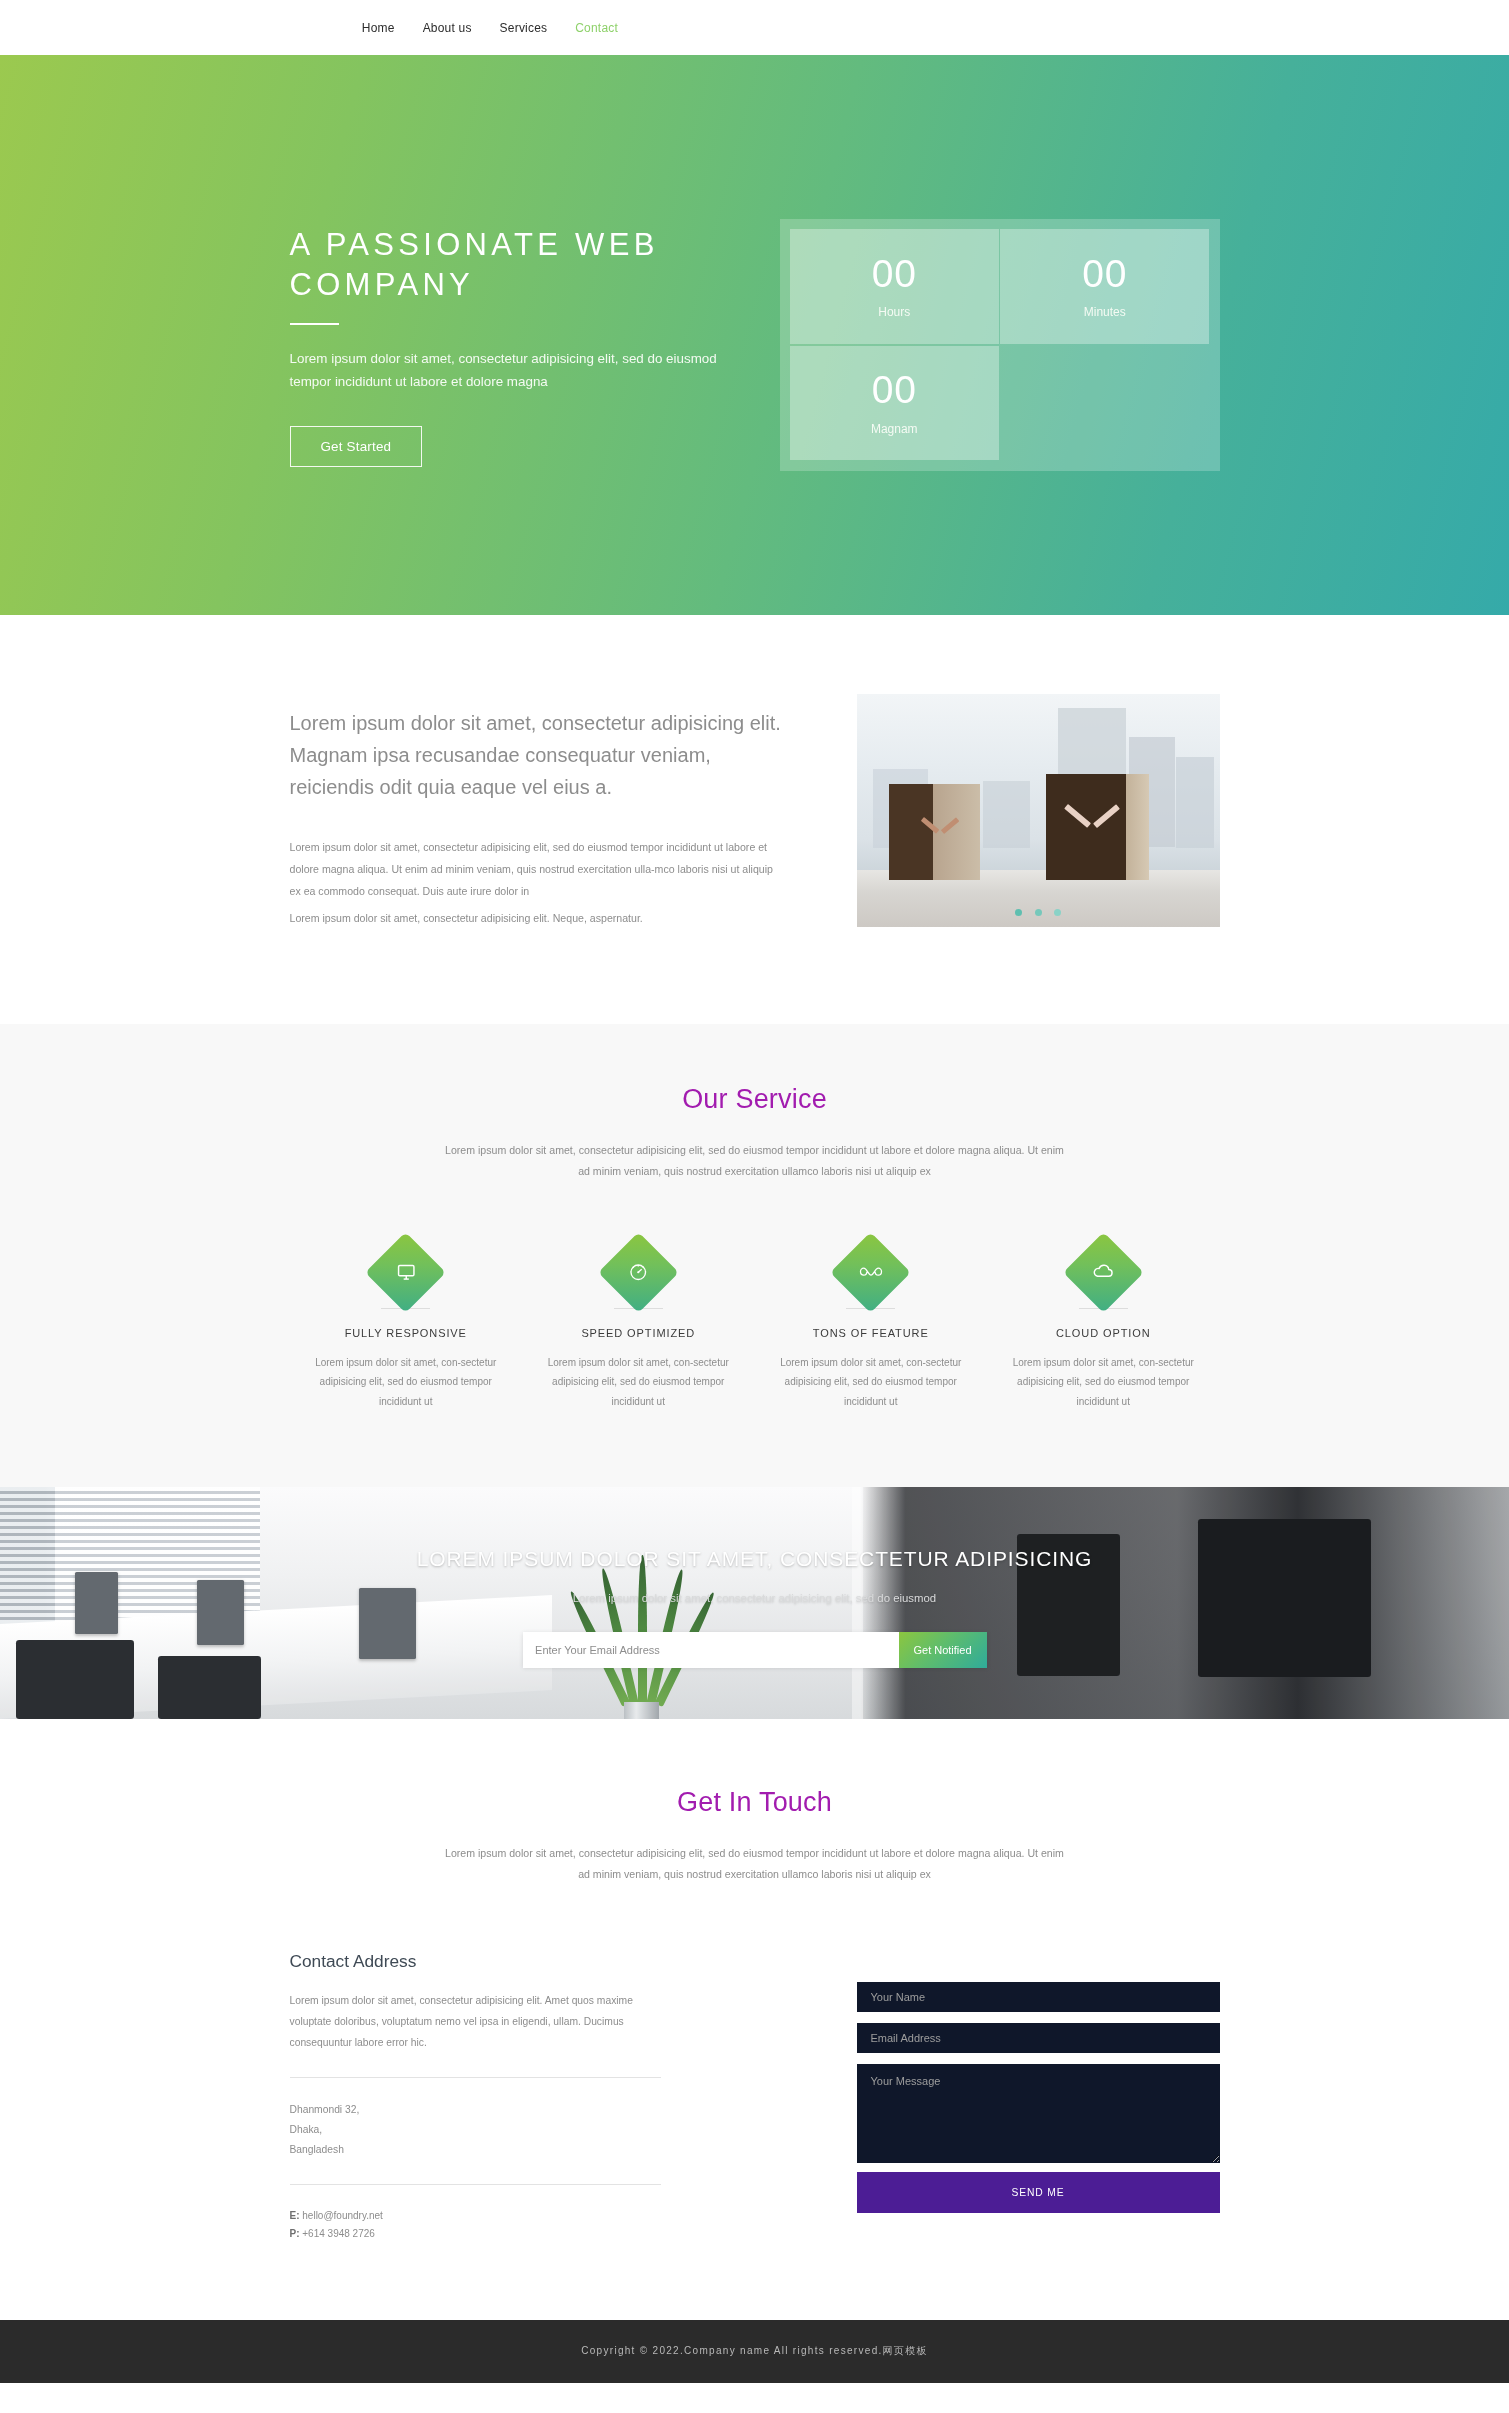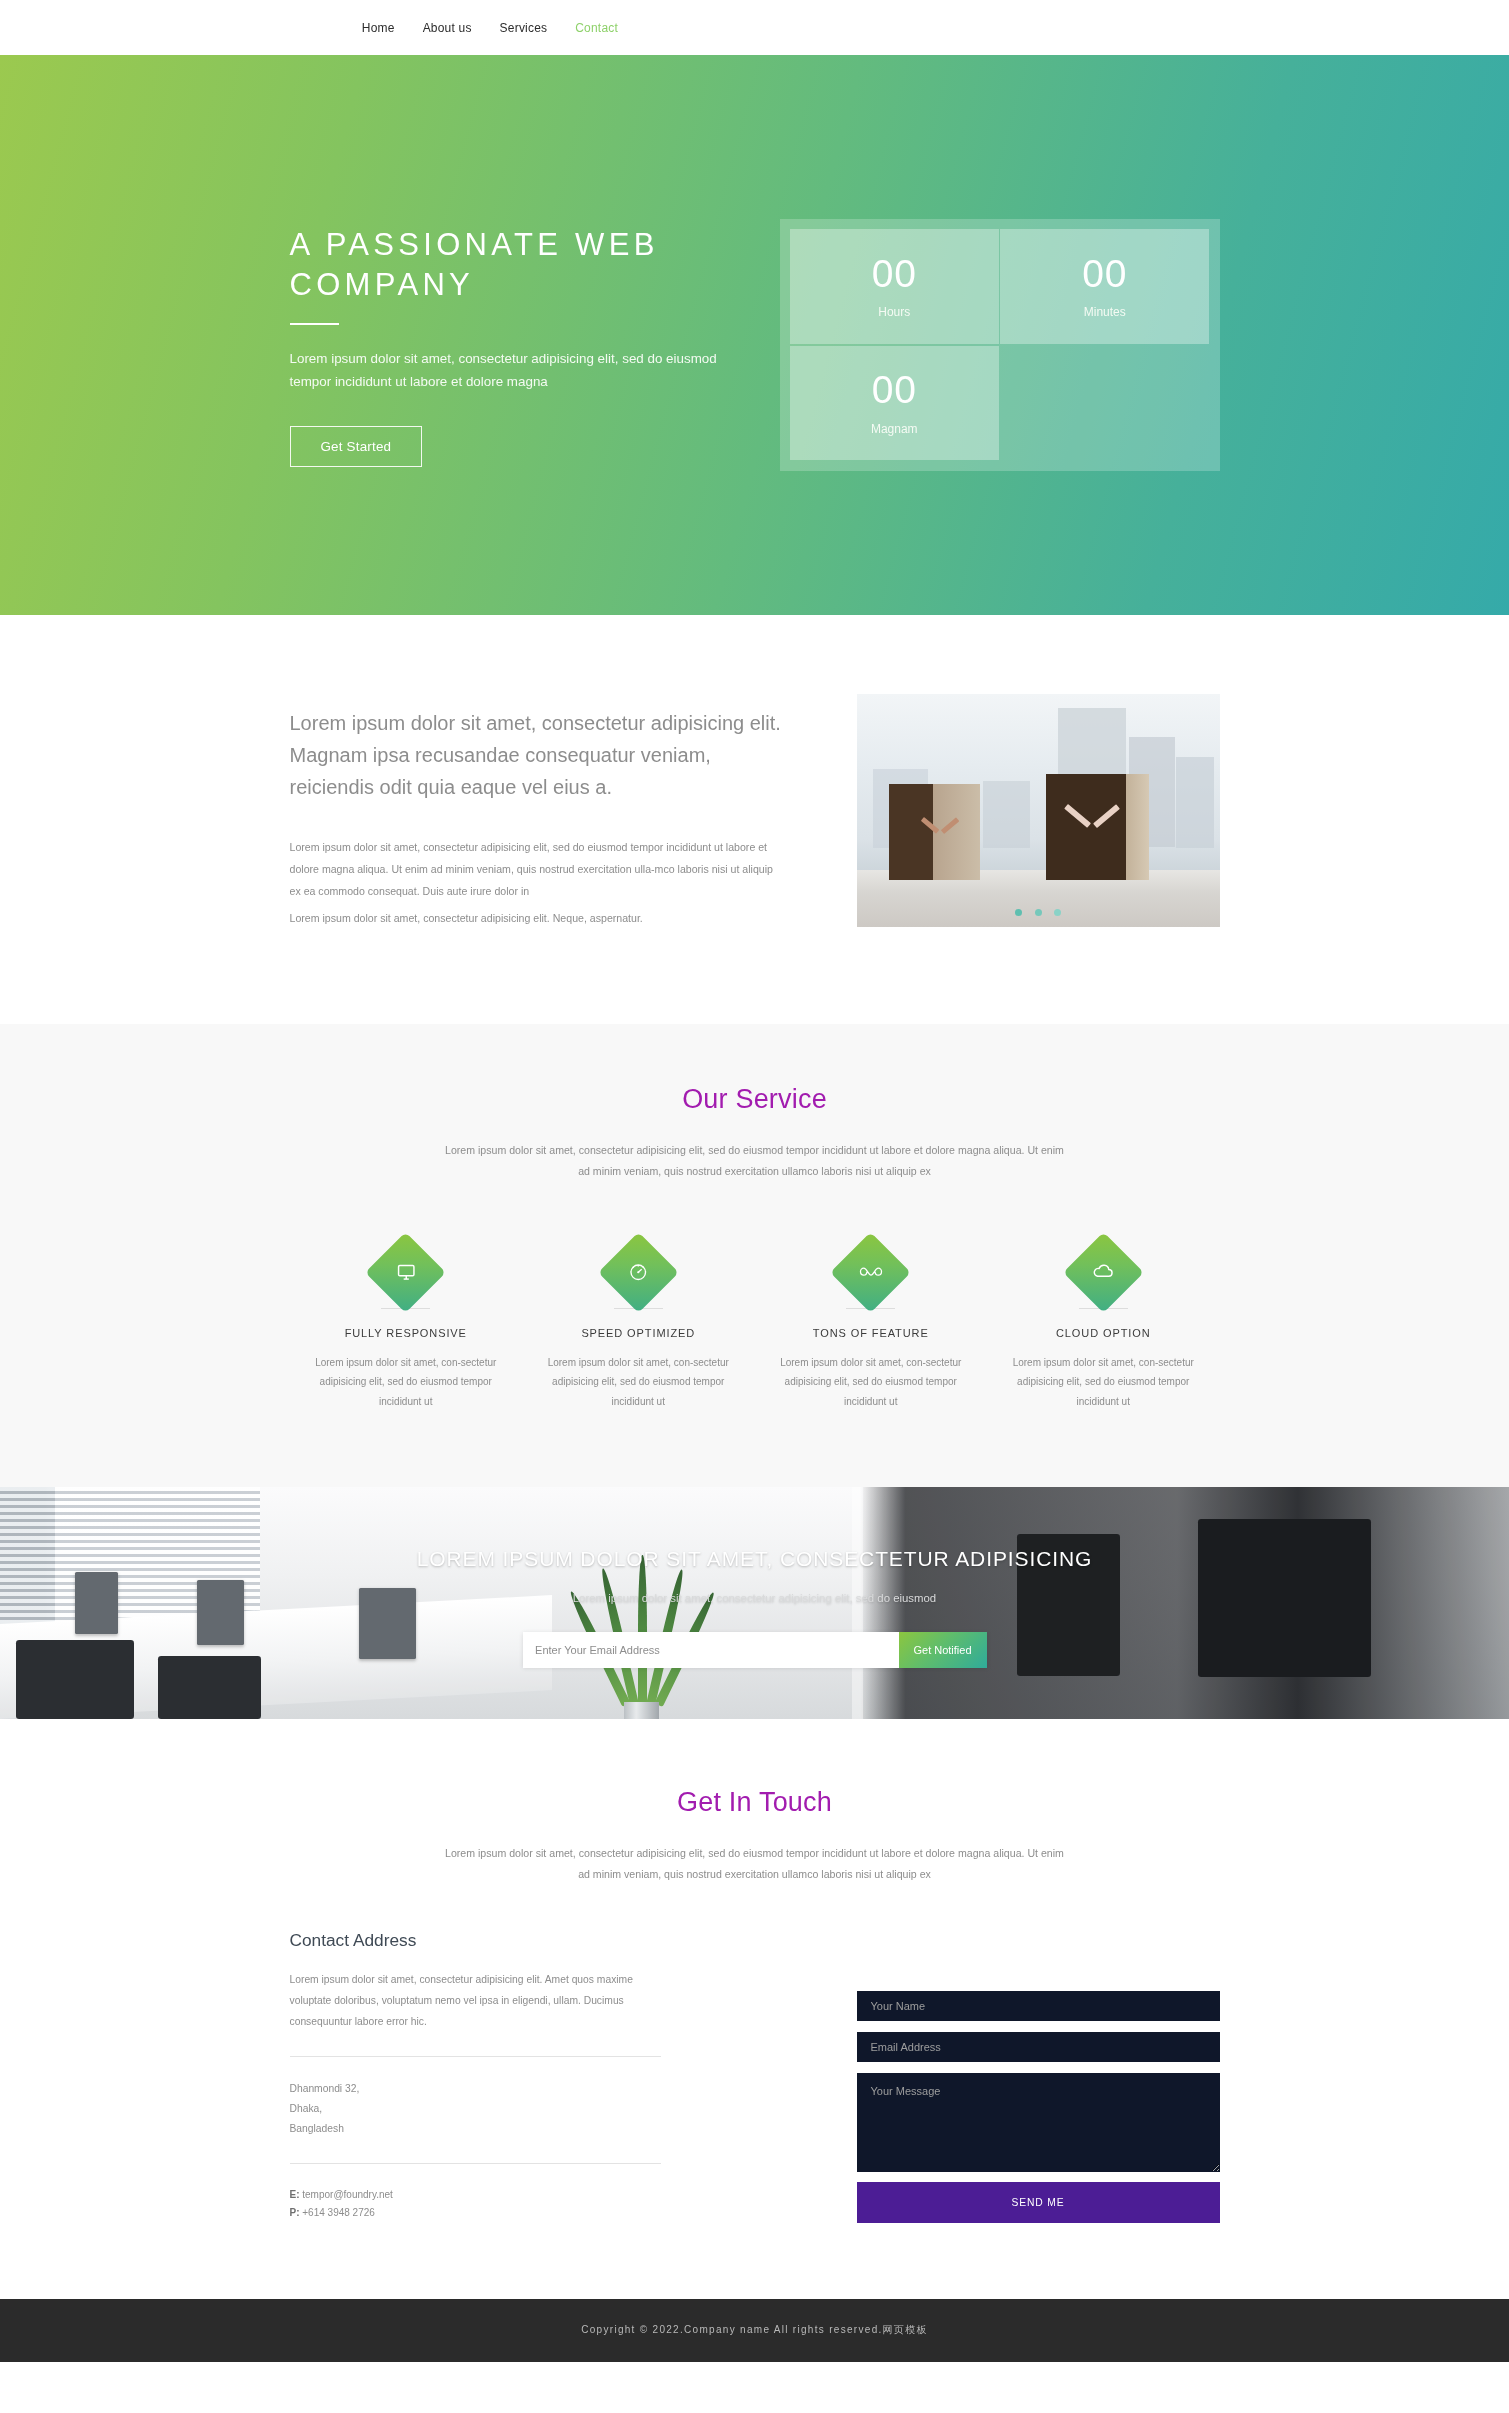--- a/index.html
+++ b/index.html
@@ -258,22 +258,22 @@
   .cta-input::placeholder { color:#8d8d8d; }
   .cta-btn {
     width:88px; height:36px; border:none; cursor:pointer; color:#fff;
     font-size:11px; font-family:inherit;
     background:linear-gradient(135deg,#8cc63f 0%,#5fbd6c 45%,#2fab9a 100%);
   }
 
   
   .contact { background:#fff; padding:68px 0 76px 0; }
   .contact-grid {
-    width:930px; margin:45px auto 0 auto;
-    display:flex; justify-content:space-between; align-items:flex-end;
+    width:930px; margin:66px auto 0 auto;
+    display:flex; justify-content:space-between; align-items:center;
   }
   .c-left { width:371px; }
   .c-head { font-size:17.3px; font-weight:400; color:#3f4a55; margin-bottom:17.3px; }
   .c-para { font-size:10.3px; line-height:2.05; color:#8d8d8d; }
   .c-hr { height:0.8px; background:#e3e3e3; margin:24px 0 22px 0; }
   .c-addr { font-size:10.3px; line-height:1.95; color:#8d8d8d; }
   .c-contact { font-size:10px; line-height:1.85; color:#8d8d8d; }
   .c-contact b { color:#6f6f6f; font-weight:700; }
 
   .c-right { width:363px; }
@@ -513,21 +513,21 @@
         <div class="c-hr"></div>
         <div class="c-addr">
           <div>Dhanmondi 32,</div>
           <div>Dhaka,</div>
           <div>Bangladesh</div>
         </div>
         <div class="c-hr"></div>
         <div class="c-contact">
           <div>
             <b>E:</b>
-            <span>tempor@foundry.net</span>
+            <span>hello@foundry.net</span>
           </div>
           <div>
             <b>P:</b>
             <span>+614 3948 2726</span>
           </div>
         </div>
       </div>
 
       <div class="c-right">
         <input class="f-input" type="text" placeholder="Your Name" style="">

